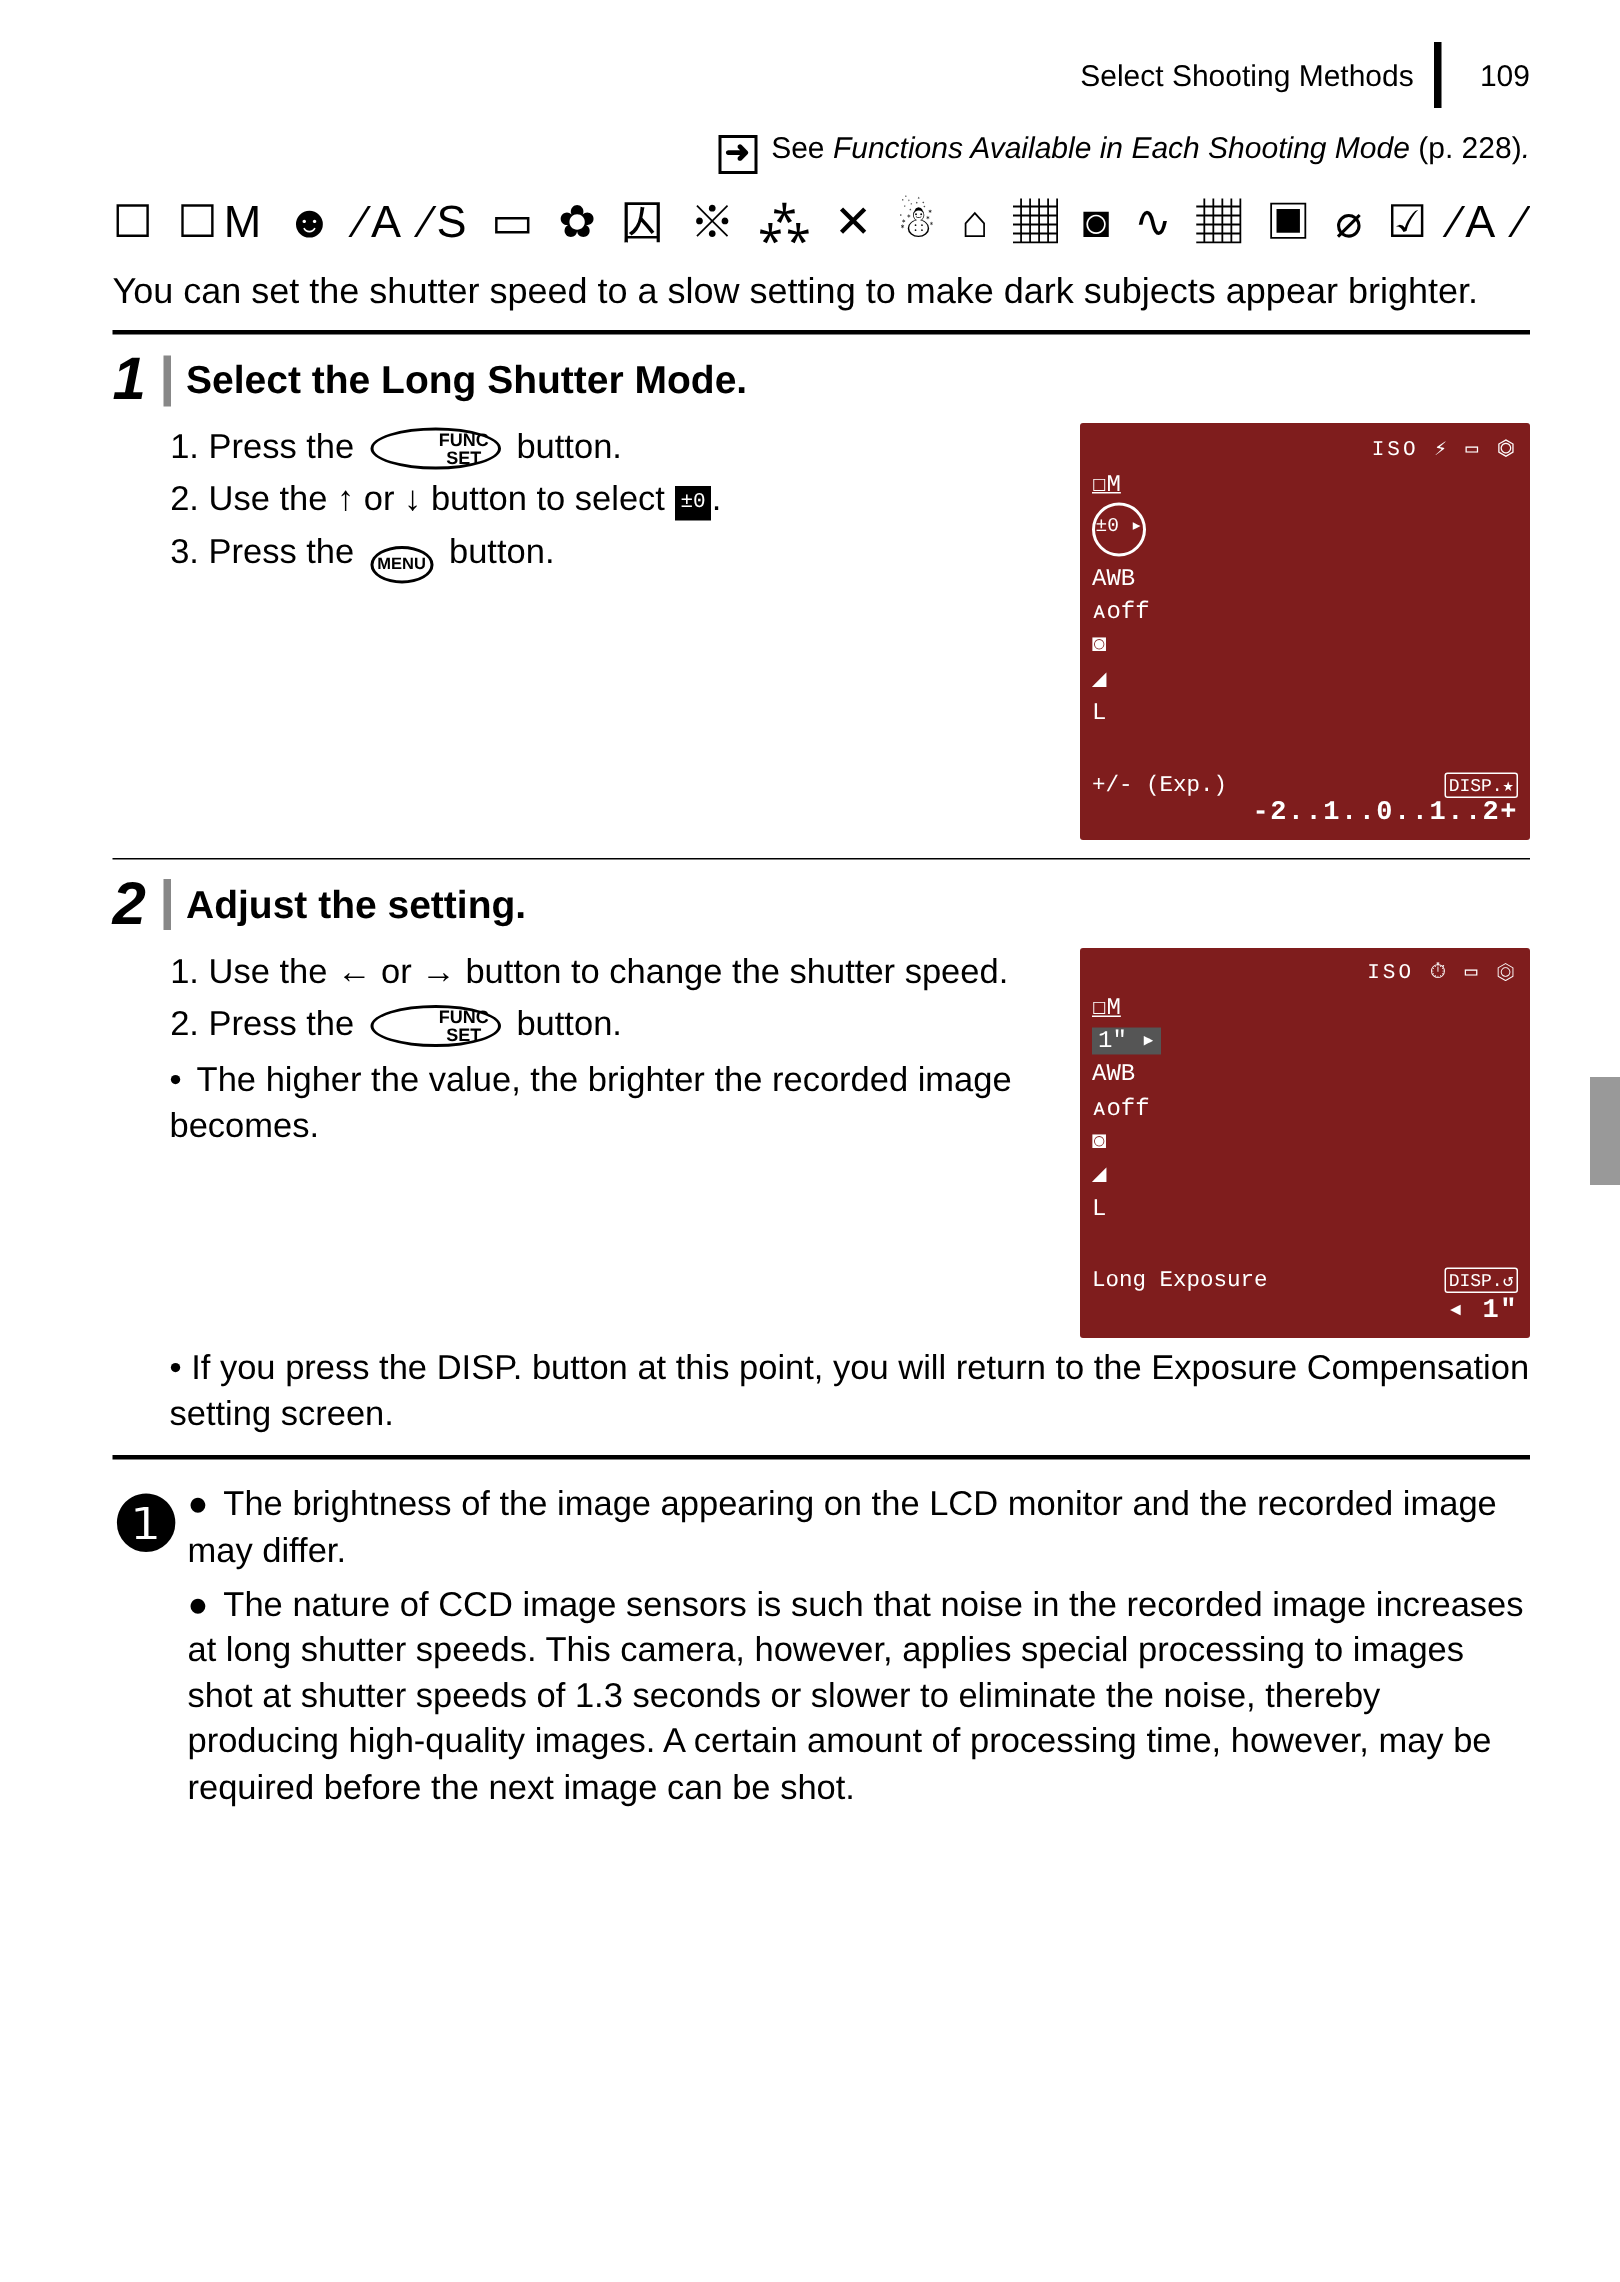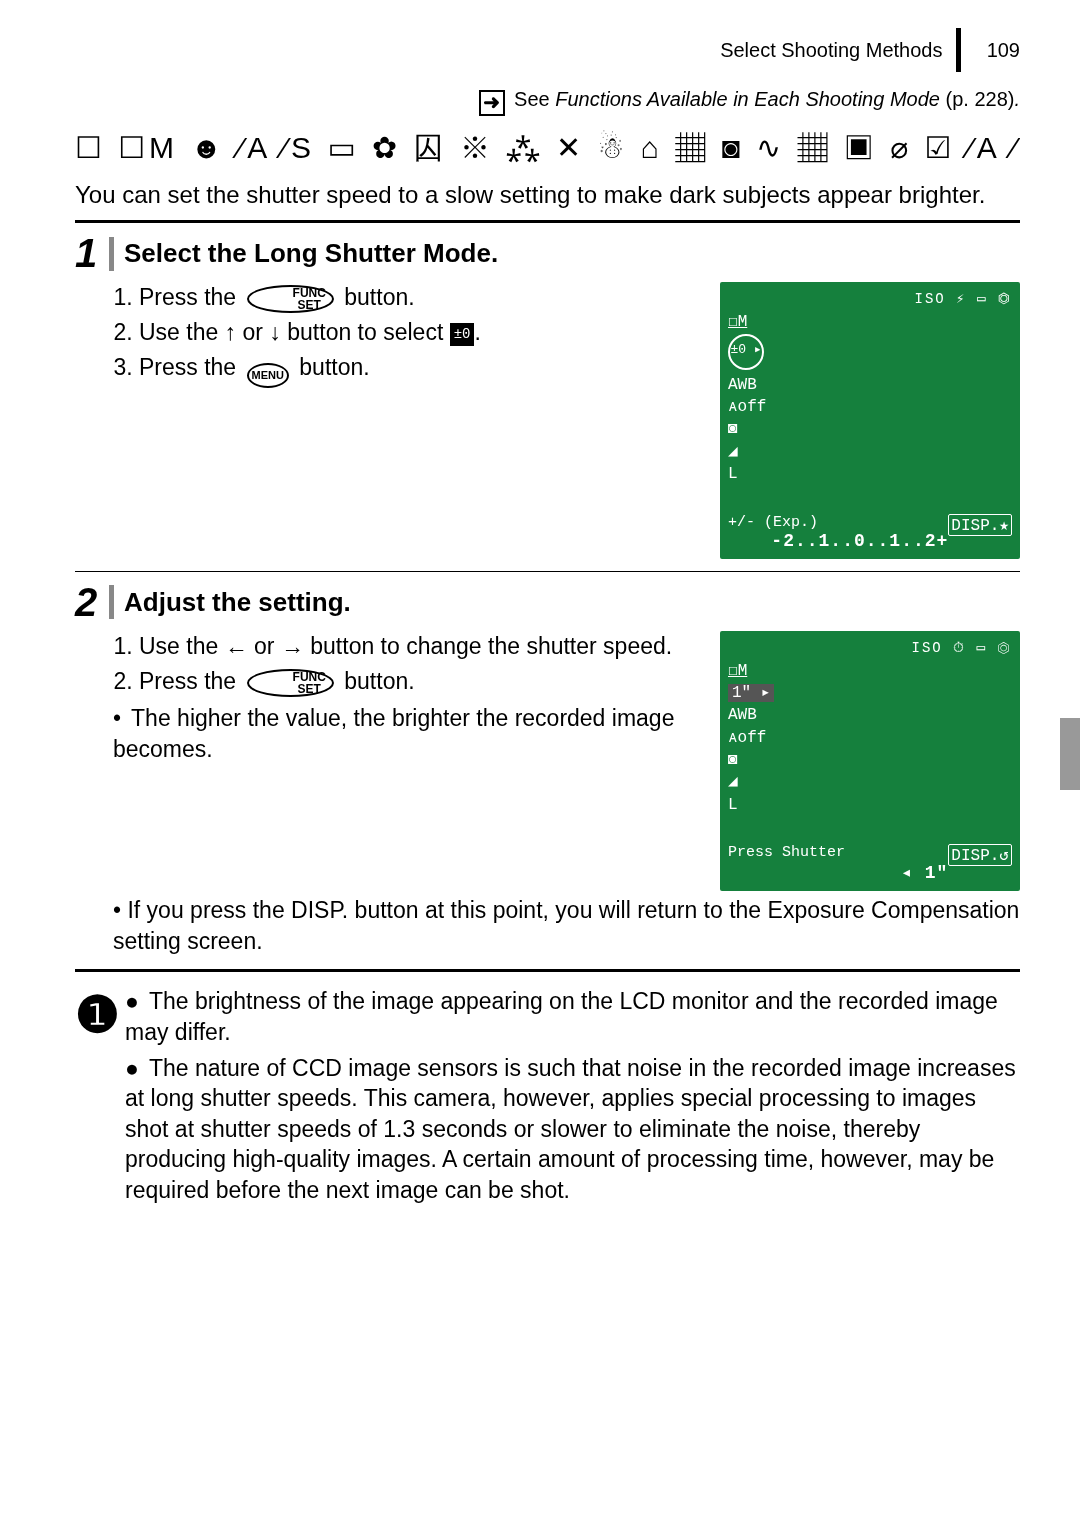--- a/index.html
+++ b/index.html
@@ -151,21 +151,21 @@
     list-style: none;
     margin: 4px 0 0 38px;
     padding: 0;
   }
   .step-text ul li::before {
     content: "•";
     margin-right: 10px;
   }
   .lcd {
     width: 300px;
-    background: #15803d;
+    background: #7f1d1d;
     color: #fff;
     font-family: "Courier New", monospace;
     font-size: 16px;
     padding: 8px;
     border-radius: 2px;
     box-sizing: border-box;
     position: relative;
   }
   .lcd .toprow {
     text-align: right;
@@ -189,21 +189,21 @@
     margin-bottom: 4px;
   }
   .lcd .bottom {
     margin-top: 28px;
     font-size: 15px;
   }
   .lcd .disp {
     float: right;
     border: 1px solid #fff;
     padding: 0 2px;
-    font-size: 16px;
+    font-size: 12px;
     border-radius: 2px;
   }
   .lcd .scale {
     text-align: right;
     font-size: 18px;
     letter-spacing: 1px;
     font-weight: bold;
   }
   .btn-oval {
     display: inline-block;
@@ -368,21 +368,21 @@
             <span style="text-decoration:underline">☐M</span><br>
             <span style="background:#555;padding:0 4px;">1" ▸</span><br>
             <span>AWB</span><br>
             <span>ᴀoff</span><br>
             <span>◙</span><br>
             <span>◢</span><br>
             <span>L</span>
           </div>
           <div class="bottom">
             <span class="disp">DISP.↺</span>
-            <span>Press Shutter</span>
+            <span>Long Exposure</span>
             <div class="scale">◂ 1"</div>
           </div>
         </div>
       </div>
       <ul style="list-style:none;margin:4px 0 0 38px;padding:0;font-size:23px;line-height:1.35">
         <li>• <span>If you press the DISP. button at this point, you will return to the Exposure Compensation setting screen.</span></li>
       </ul>
     </div>
 
   </div>

